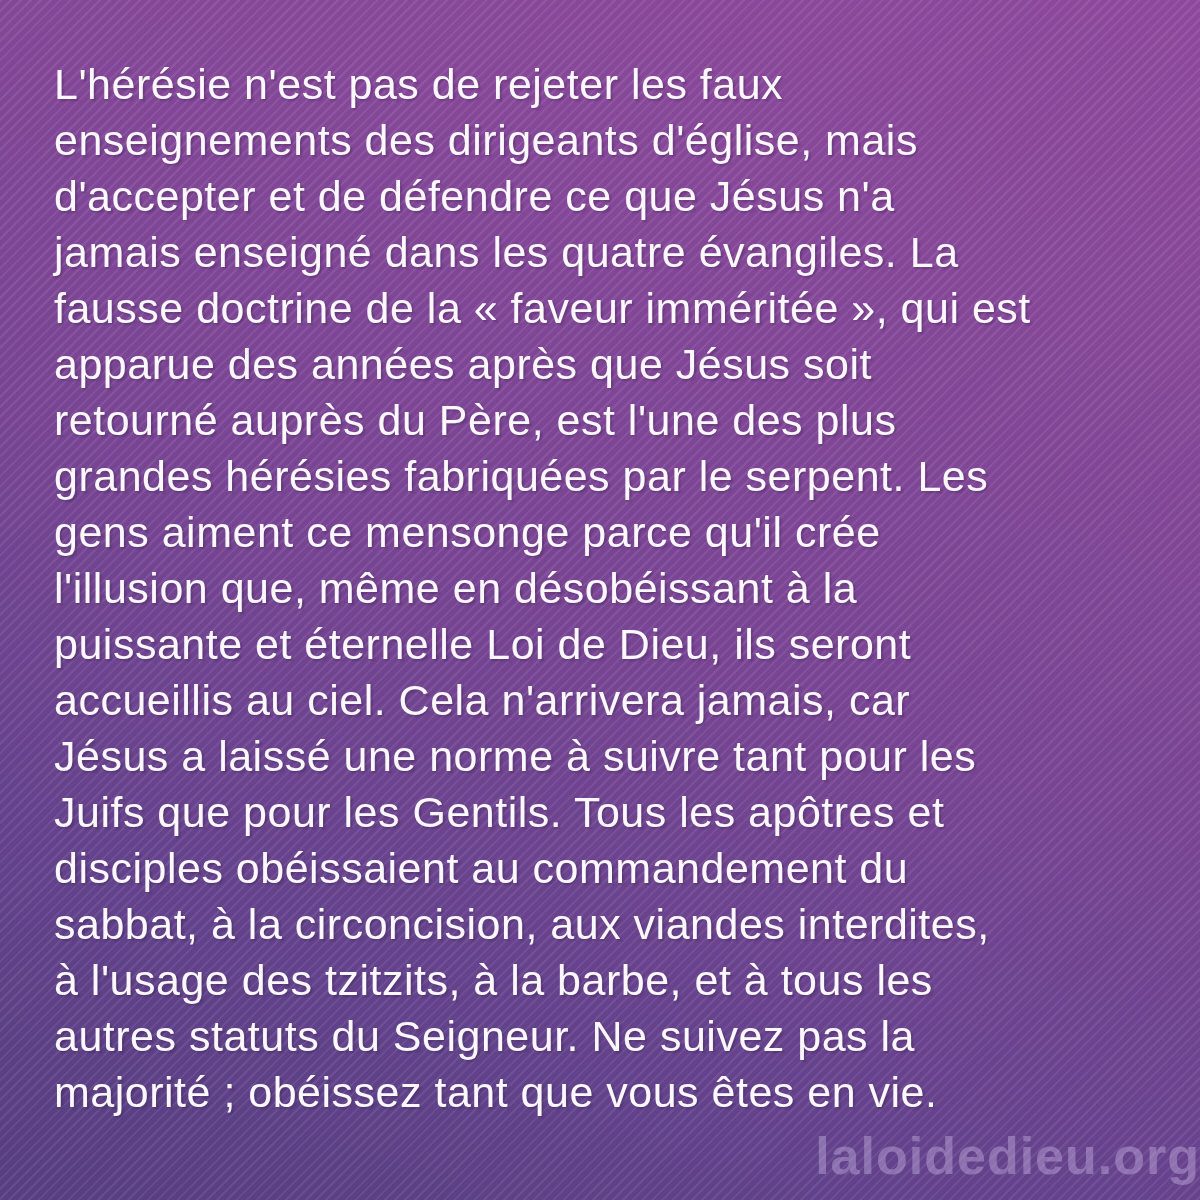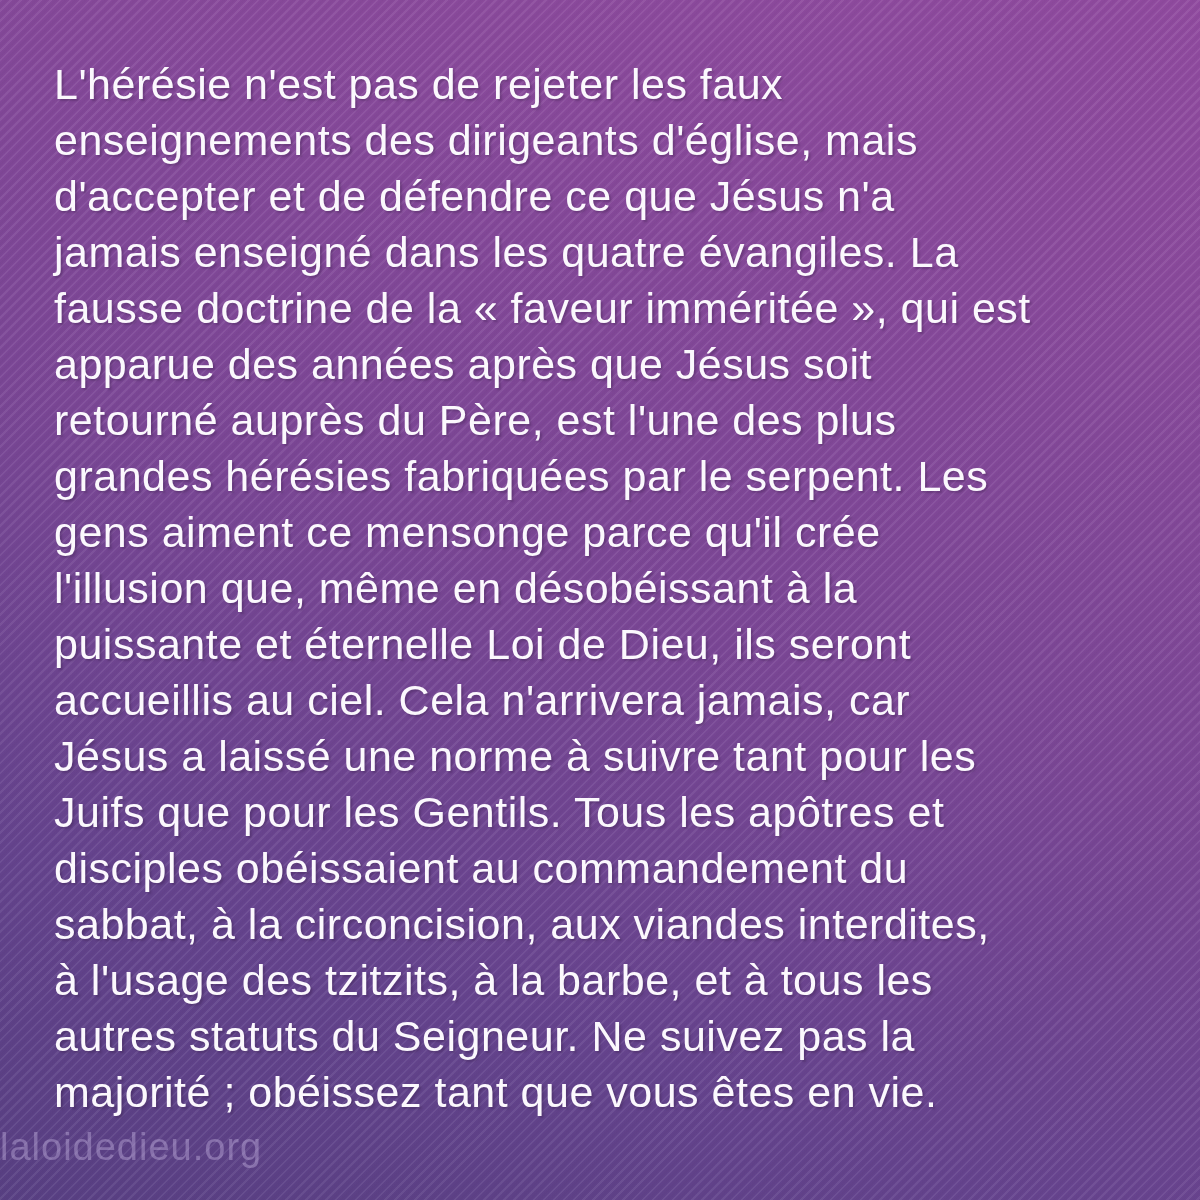--- a/index.html
+++ b/index.html
@@ -44,23 +44,23 @@
     line-height: 56px;
     letter-spacing: 0.5px;
     white-space: pre;
     text-shadow: 2px 2px 2px rgba(45,20,60,0.28);
   }
   .watermark {
     position: absolute;
     left: 0;
     right: 0;
     top: 1126px;
-    text-align: left;
-    font-size: 38px;
-    font-weight: normal;
+    text-align: right;
+    font-size: 52px;
+    font-weight: bold;
     letter-spacing: 1px;
     color: rgba(225,210,248,0.33);
   }
 </style>
 </head>
 <body>
 
 <div class="quote-card">
   <div class="stripes"></div>
   <p class="quote-text">L'hérésie n'est pas de rejeter les faux

